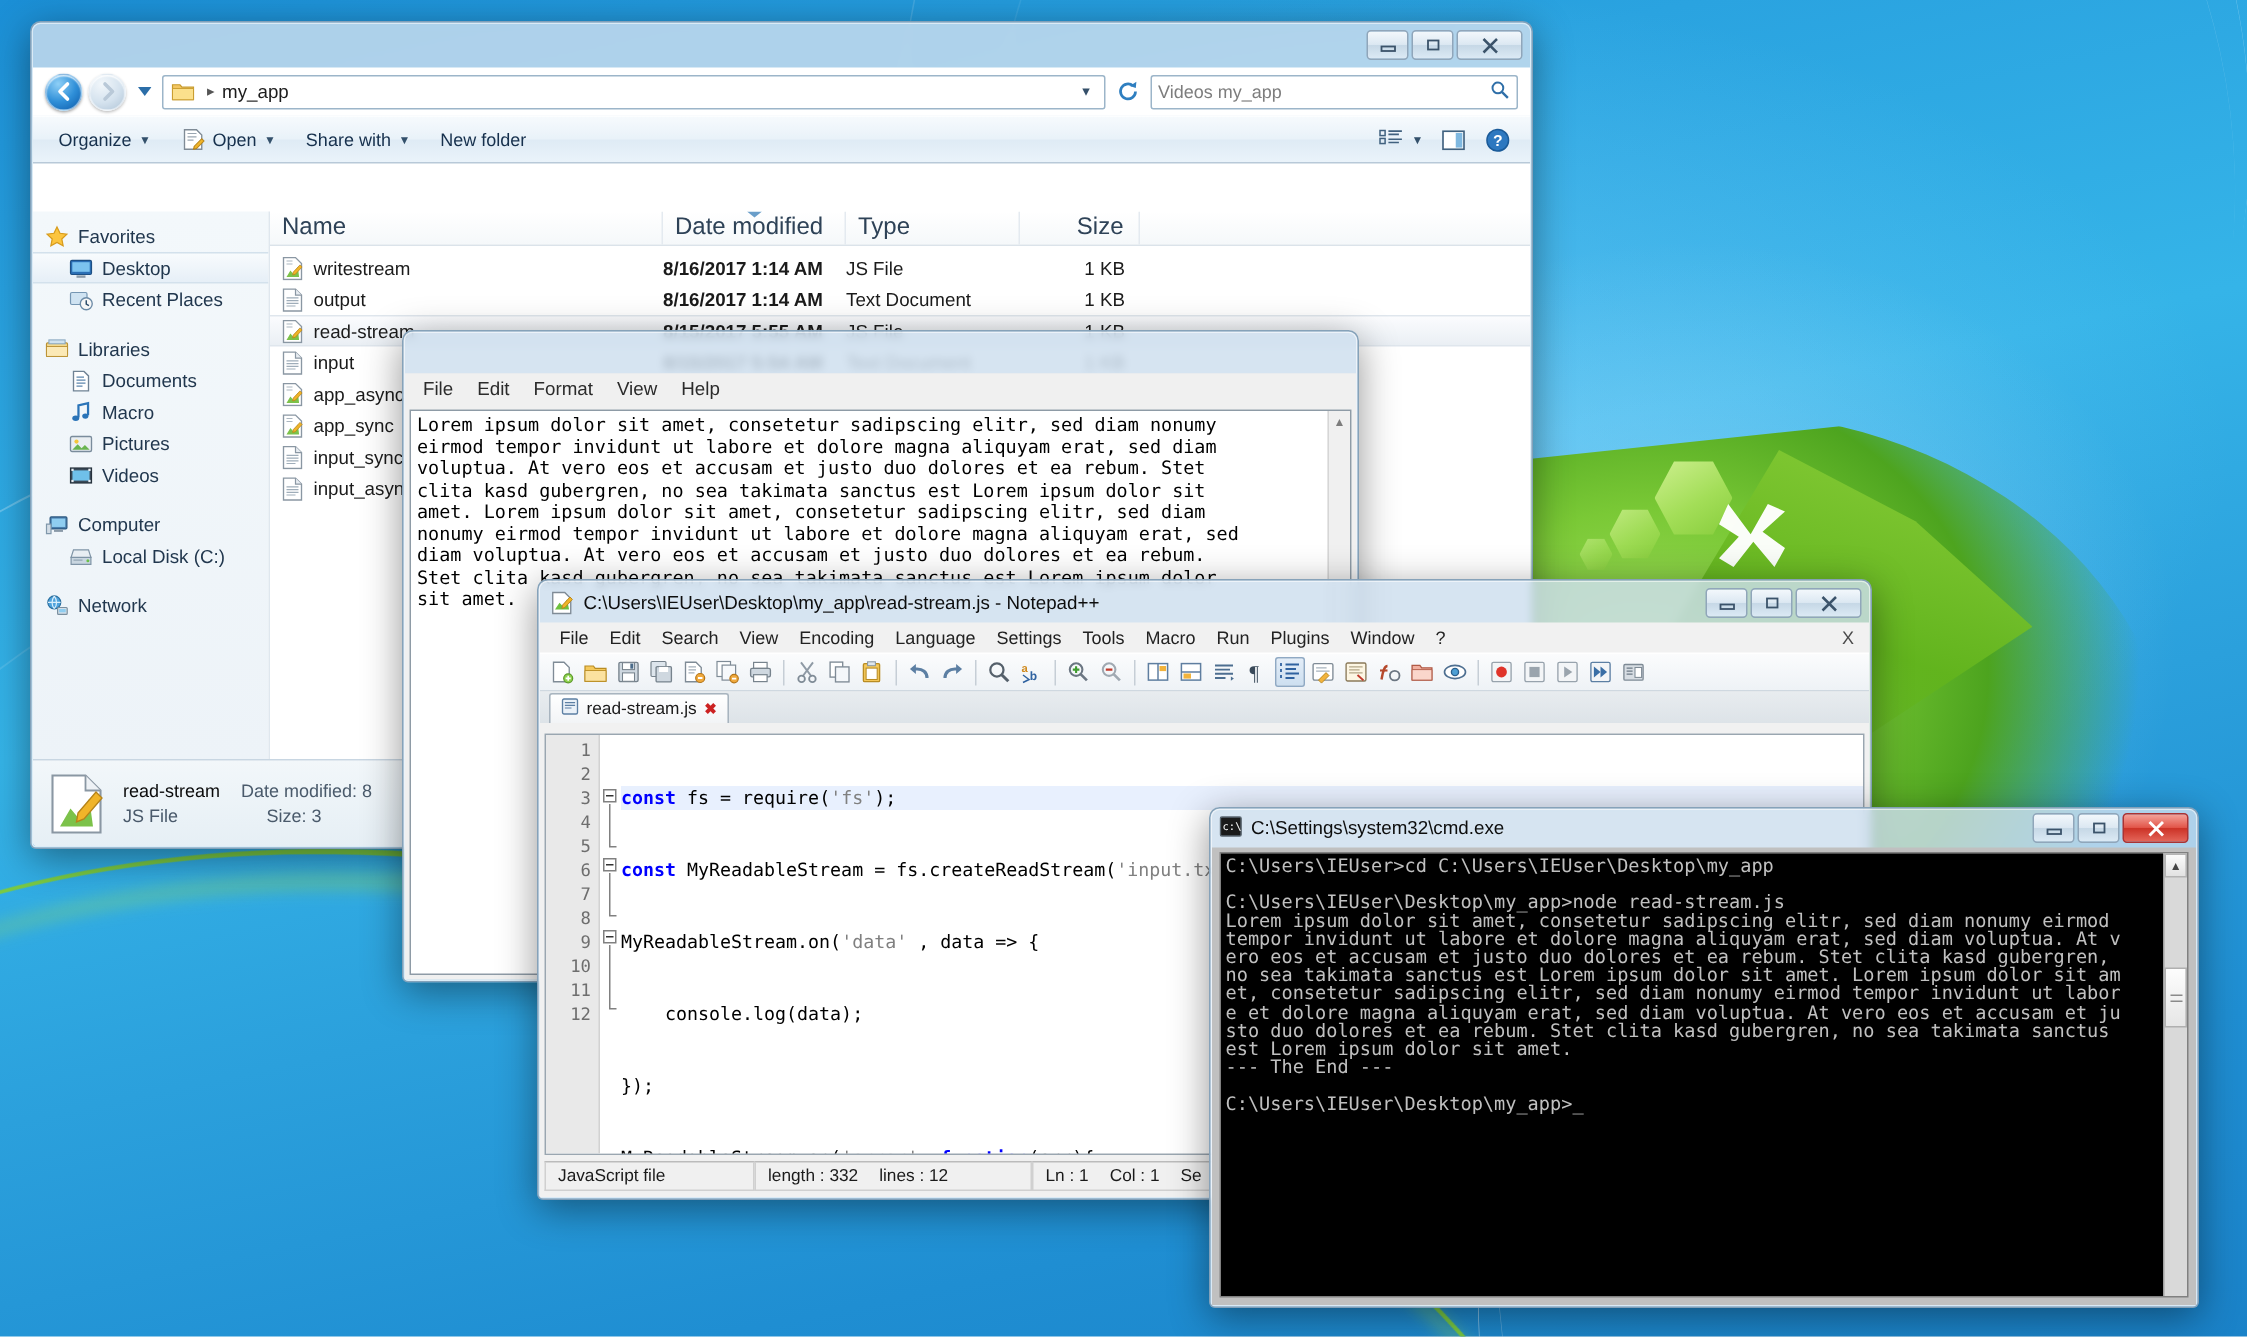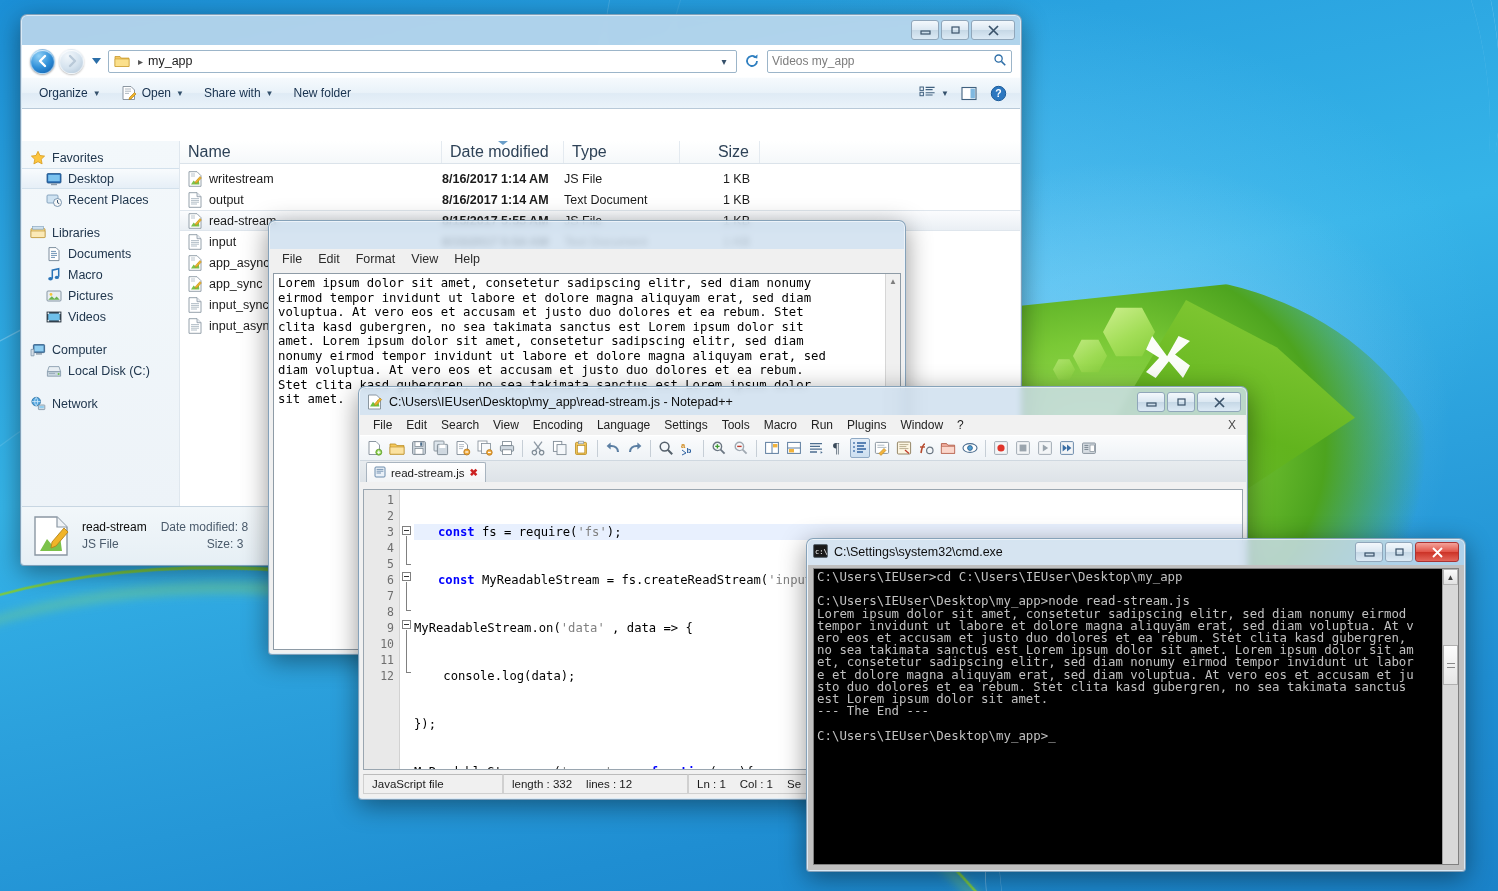--- a/index.html
+++ b/index.html
@@ -226,21 +226,21 @@
   .gutter { width: 36px; background:#e9e9e9; border-right:1px solid #d2d2d2; padding-top: 2px; }
   .gutter .ln { height:16px; font-family:"DejaVu Sans Mono", monospace; font-size:11.5px; color:#6e6e6e; text-align:right; padding-right:5px; line-height:16px; }
   .foldcol { width: 14px; background:#fff; padding-top:2px; position:relative; }
   .foldbox { position:absolute; width:9px; height:9px; border:1px solid #808080; background:#fff; left:2px; }
   .foldbox::before { content:''; position:absolute; left:1px; top:3px; width:5px; height:1px; background:#333; }
   .foldline { position:absolute; left:6px; width:1px; background:#808080; }
   .foldend { position:absolute; left:6px; width:5px; height:1px; background:#808080; }
   .codecol { flex:1; padding-top:2px; font-family:"DejaVu Sans Mono", monospace; font-size:12.2px; line-height:16px; white-space:pre; color:#000; }
   .codecol .row { height:16px; }
   .codecol .row.cur { background:#e8f0fe; }
-  .kw { color:#0000ff; font-weight:bold;padding-left:24px; }
+  .kw { color:#0000ff; font-weight:bold; }
   .str { color:#808080; }
 
   .npp-status {
     position:absolute; left:3px; right:3px; bottom:3px; height:22px;
     display:flex; align-items:center; font-size:11.5px; color:#1a1a1a;
     background:#f0f0f0;
   }
   .npp-status .seg { border:1px solid #d0d0d0; border-top-color:#bbb; height:20px; display:flex; align-items:center; padding: 0 8px; gap: 14px; }
   .sg1 { width: 140px; }
   .sg2 { width: 185px; }
@@ -656,21 +656,21 @@
           <path d="M20 27 L32 13 L36 17 L24 31 L19 33Z" fill="#f0b429" stroke="#b5831a" stroke-width=".9"></path>
         </svg>
       </div>
       <div class="dp-lines">
         <div class="dp-row">
           <span class="strong">read-stream</span>
           <span class="k dp-col2" style="margin-left:8px;">Date modified: 8</span>
         </div>
         <div class="dp-row">
           <span class="k">JS File</span>
-          <span class="k" style="margin-left:82px;">Size: 3</span>
+          <span class="k" style="margin-left:53px;">Size: 3</span>
         </div>
       </div>
     </div>
   </div>
 </div>
 
 <div class="win aero" id="notepad">
   <div class="np-body">
     <div class="np-menu">
       <div>File</div>

